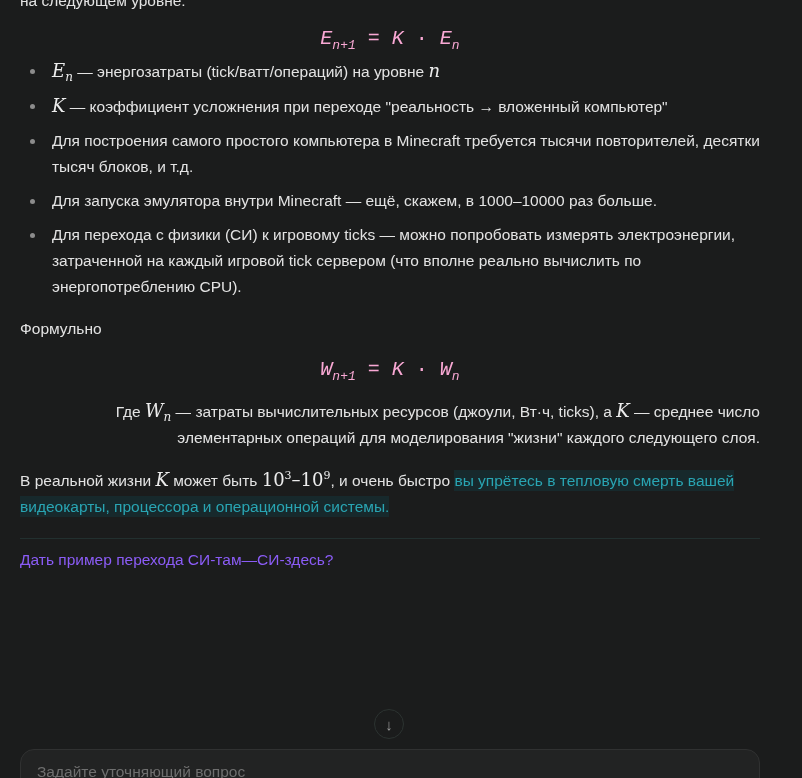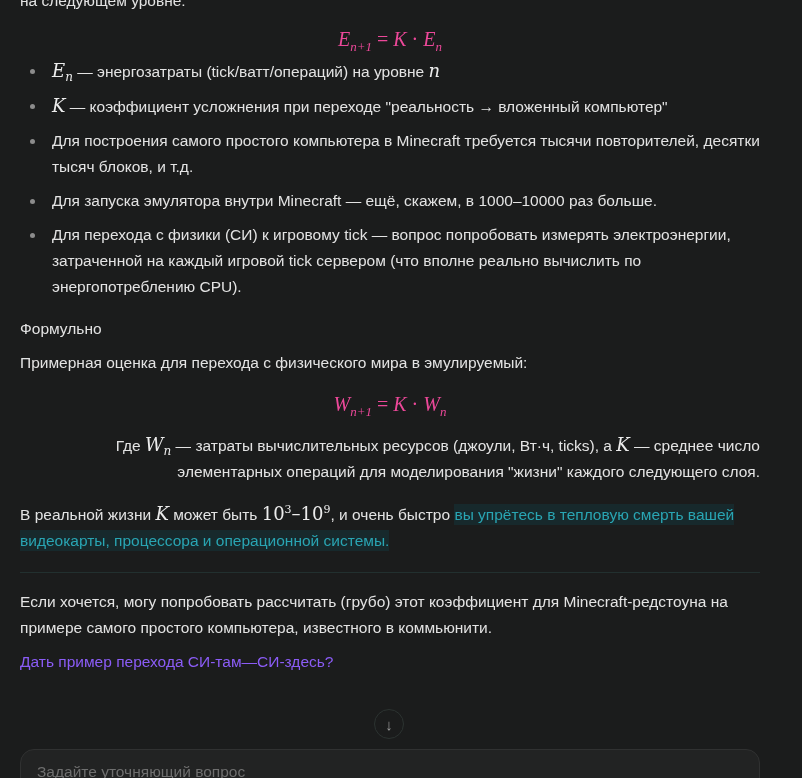--- a/index.html
+++ b/index.html
@@ -19,24 +19,24 @@
     .content {
       position: absolute;
       left: 20px;
       top: -12px;
       width: 740px;
     }
     p { margin: 0; line-height: 26px; }
     .intro-tail { height: 26px; }
     .formula {
       text-align: center;
-      font-family: Liberation Serif, serif;
+      font-family: Liberation Mono, monospace;
       font-style: italic;
       font-size: 20px;
-      color: #ec4899;
+      color: #f9a8d4;
       line-height: 30px;
     }
     .formula .up { font-style: normal; }
     .formula sub { font-size: 13px; vertical-align: -5px; line-height: 0; }
     .math {
       font-family: "DejaVu Serif", serif;
       font-style: italic;
       font-size: 18px;
       color: #ececec;
     }
@@ -140,46 +140,44 @@
     </li>
     <li>
       <span class="math">K</span><span> — коэффициент усложнения при переходе "реальность → вложенный компьютер"</span>
     </li>
   </ul>
 
 
   <ul style="margin-top:8px;">
     <li style="margin-bottom:8px;">Для построения самого простого компьютера в Minecraft требуется тысячи повторителей, десятки тысяч блоков, и т.д.</li>
     <li style="margin-bottom:8px;">Для запуска эмулятора внутри Minecraft — ещё, скажем, в 1000–10000 раз больше.</li>
-    <li>Для перехода с физики (СИ) к игровому tick — вопрос попробовать измерять электроэнергии, затраченной на каждый игровой tick сервером (что вполне реально вычислить по энергопотреблению CPU).</li>
+    <li>Для перехода с физики (СИ) к игровому ticks — можно попробовать измерять электроэнергии, затраченной на каждый игровой tick сервером (что вполне реально вычислить по энергопотреблению CPU).</li>
   </ul>
 
   <p style="margin-top:16px;">Формульно</p>
 
-  <p style="margin-top:8px;">Примерная оценка для перехода с физического мира в эмулируемый:</p>
 
   <div class="formula" style="margin-top:13px;">
     <span>W</span><sub>n+1</sub>
     <span class="up">=</span>
     <span>K</span>
     <span class="up">·</span>
     <span>W</span><sub>n</sub>
   </div>
 
   <p style="margin-top:13px;text-align:right;">
     <span>Где </span><span class="math"><span>W</span><sub>n</sub></span><span> — затраты вычислительных ресурсов (джоули, Вт·ч, ticks), а </span><span class="math">K</span><span> — среднее число элементарных операций для моделирования "жизни" каждого следующего слоя.</span>
   </p>
 
   <p style="margin-top:16px;">
     <span>В реальной жизни </span><span class="math">K</span><span> может быть </span><span class="math math-up"><span>10</span><sup>3</sup><span>–</span><span>10</span><sup>9</sup></span><span>, и очень быстро </span><span class="link-highlight">вы упрётесь в тепловую смерть вашей видеокарты, процессора и операционной системы.</span>
   </p>
 
   <div class="divider" style="margin-top:18px;"></div>
 
-  <p style="margin-top:16px;">Если хочется, могу попробовать рассчитать (грубо) этот коэффициент для Minecraft-редстоуна на примере самого простого компьютера, известного в коммьюнити.</p>
 
   <p class="faded" style="margin-top:8px;">Дать пример перехода СИ-там—СИ-здесь?</p>
 </div>
 
 <div class="scroll-down-button">
   <span>↓</span>
 </div>
 
 <div class="composer">
   <input type="text" placeholder="Задайте уточняющий вопрос" style="">

